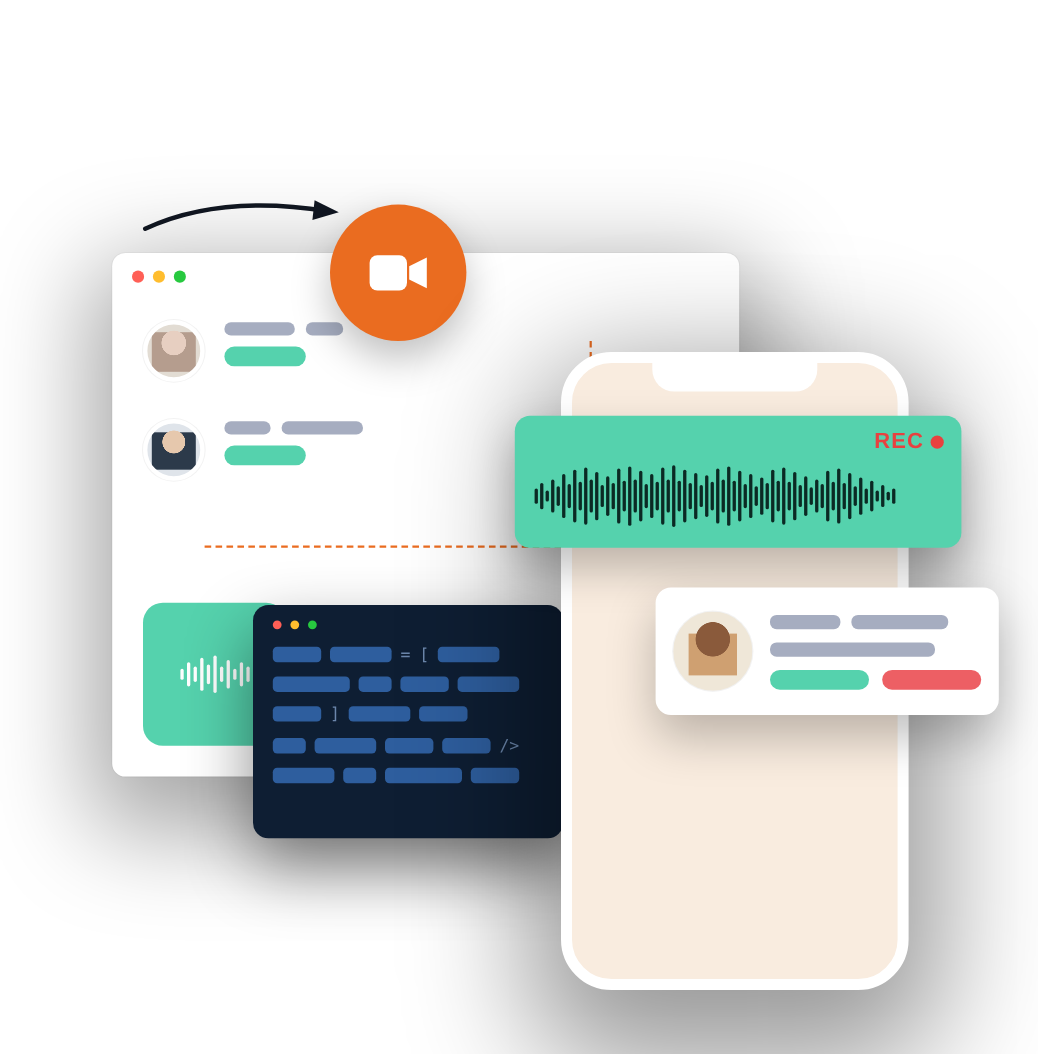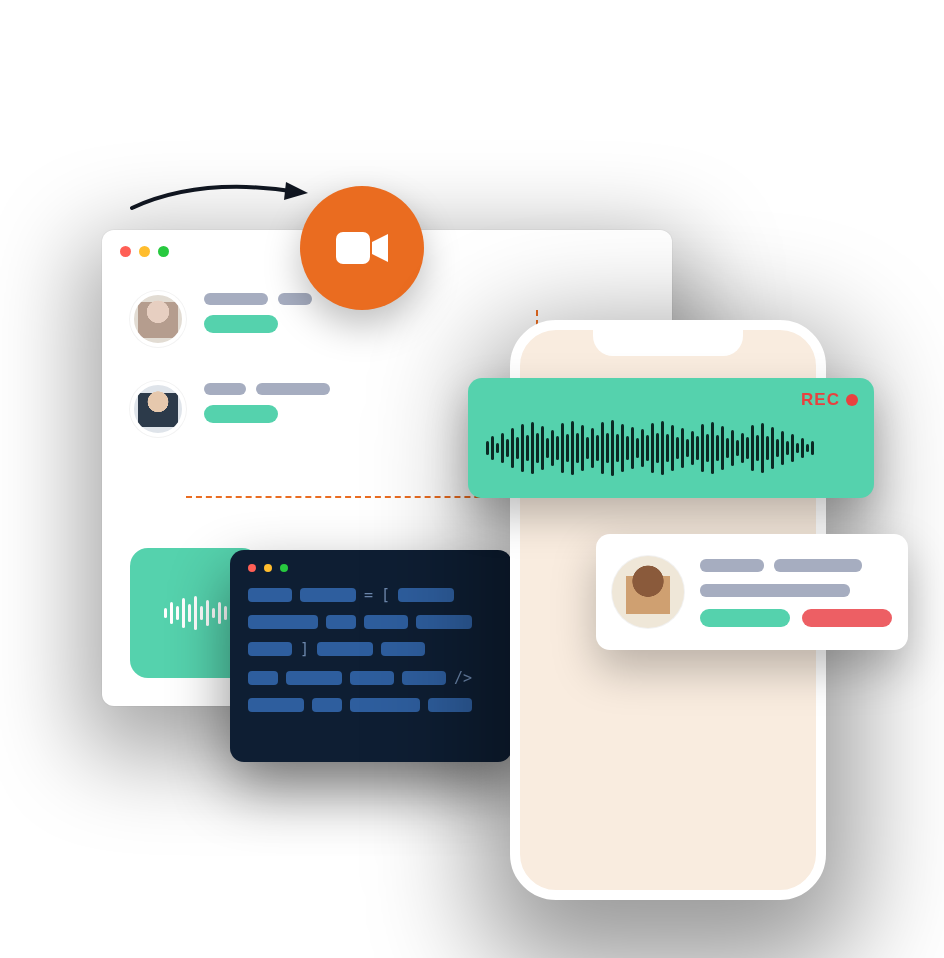--- a/index.html
+++ b/index.html
@@ -138,21 +138,21 @@
   
   .rec-card{
     position:absolute;left:468px;top:378px;
     width:406px;height:120px;border-radius:14px;
     background:var(--teal);
     box-shadow:0 18px 40px rgba(0,0,0,.25);
     padding:12px 16px 0;
   }
   .rec-top{
     display:flex;justify-content:flex-end;align-items:center;gap:6px;
-    color:var(--red);font-weight:700;font-size:17px;letter-spacing:1px;
+    color:var(--red);font-weight:700;font-size:20px;letter-spacing:1px;
   }
   .rec-dot{width:12px;height:12px;background:var(--red);border-radius:50%;}
   .wave-row{display:flex;align-items:center;height:68px;gap:2px;padding:0 2px;margin-top:4px;}
   .wv{width:3px;background:#0b2a24;border-radius:2px;}
 
   
   .contact-card{
     position:absolute;left:596px;top:534px;
     width:312px;height:116px;background:#fff;border-radius:14px;
     box-shadow:0 20px 44px rgba(0,0,0,.25);

